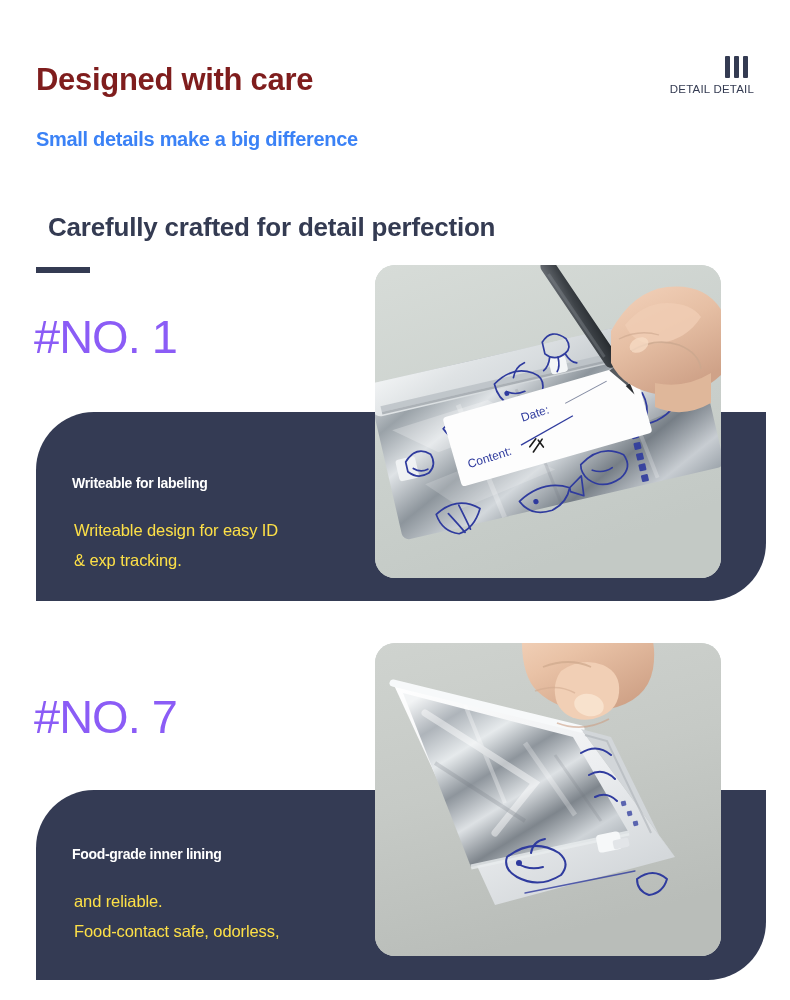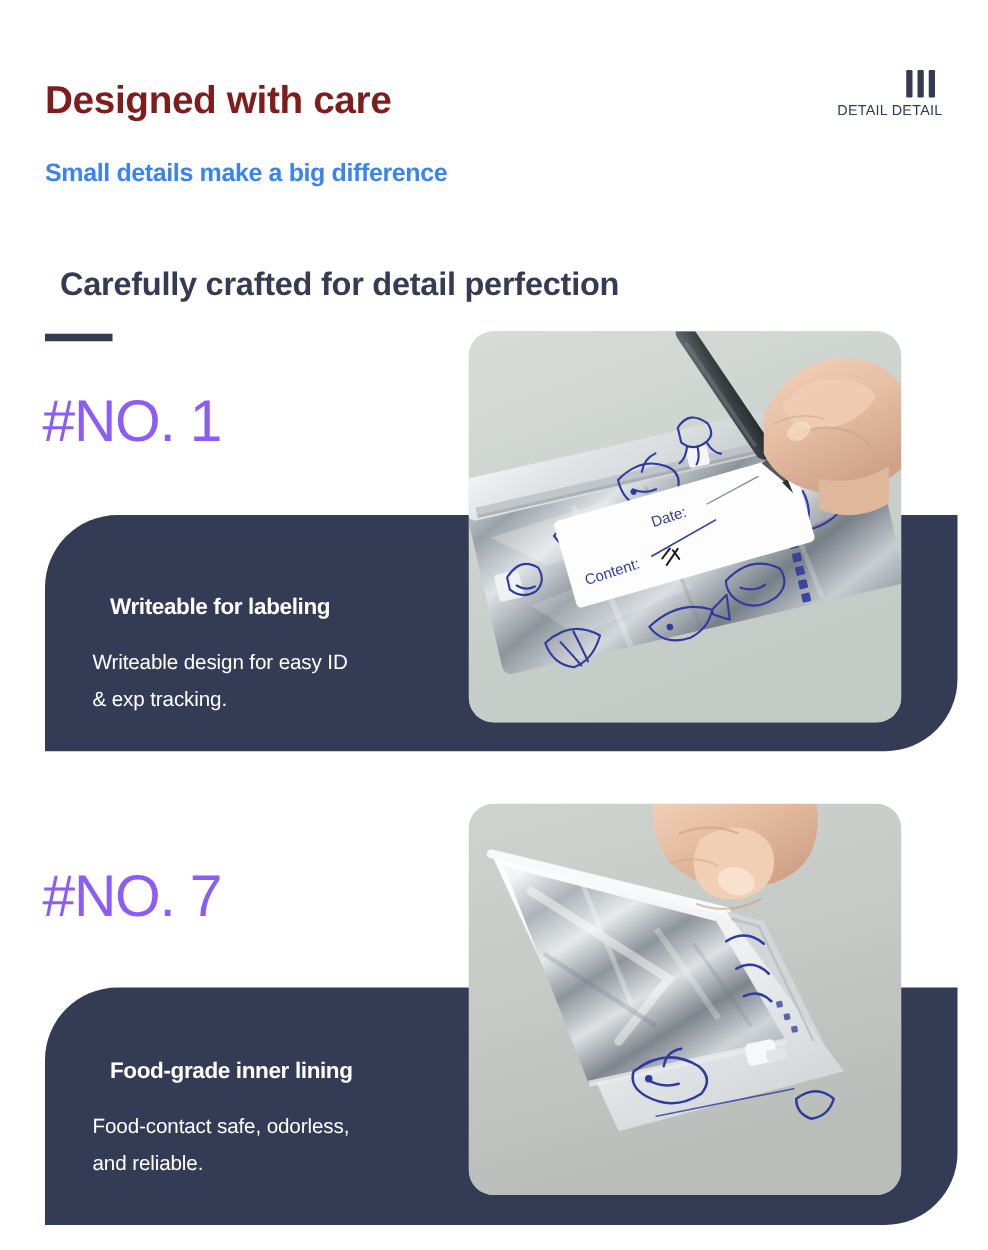--- a/index.html
+++ b/index.html
@@ -115,37 +115,37 @@
     height: 189px;
     border-radius: 58px 0 58px 0;
   }
   #card-2 {
     top: 790px;
     height: 190px;
     border-radius: 58px 0 58px 0;
   }
   .card-title {
     position: absolute;
-    left: 52px;
-    font-size: 18px;
+    left: 36px;
+    font-size: 14px;
     font-weight: bold;
     color: #ffffff;
     letter-spacing: -0.3px;
     white-space: nowrap;
   }
   #card-1 .card-title { top: 63px; }
   #card-2 .card-title { top: 56px; }
 
   .card-desc {
     position: absolute;
     left: 38px;
     font-size: 16.5px;
     line-height: 30px;
     font-weight: normal;
-    color: #ffffff;
+    color: #fde047;
     letter-spacing: -0.1px;
   }
   #card-1 .card-desc { top: 103px; }
   #card-2 .card-desc { top: 96px; }
 
   
   .photo {
     position: absolute;
     border-radius: 20px;
     overflow: hidden;
@@ -307,22 +307,22 @@
         <ellipse cx="264" cy="80" rx="10" ry="7" fill="#f7dcc6" opacity="0.75" transform="rotate(-28 264 80)"></ellipse>
       </g>
     </svg>
   </div>
 
   <div class="no-label" id="no-2">#NO. 7</div>
 
   <div class="info-card" id="card-2">
     <div class="card-title">Food-grade inner lining</div>
     <div class="card-desc">
+      <div>and reliable.</div>
       <div>Food-contact safe, odorless,</div>
-      <div>and reliable.</div>
     </div>
   </div>
 
   <div class="photo" id="photo-2">
     <svg viewBox="0 0 346 313" preserveAspectRatio="xMidYMid slice">
       <defs>
         <linearGradient id="bg2" x1="0" y1="0" x2="0.3" y2="1">
           <stop offset="0%" stop-color="#cfd3cf"></stop>
           <stop offset="50%" stop-color="#c6cac6"></stop>
           <stop offset="100%" stop-color="#b9bdb9"></stop>

